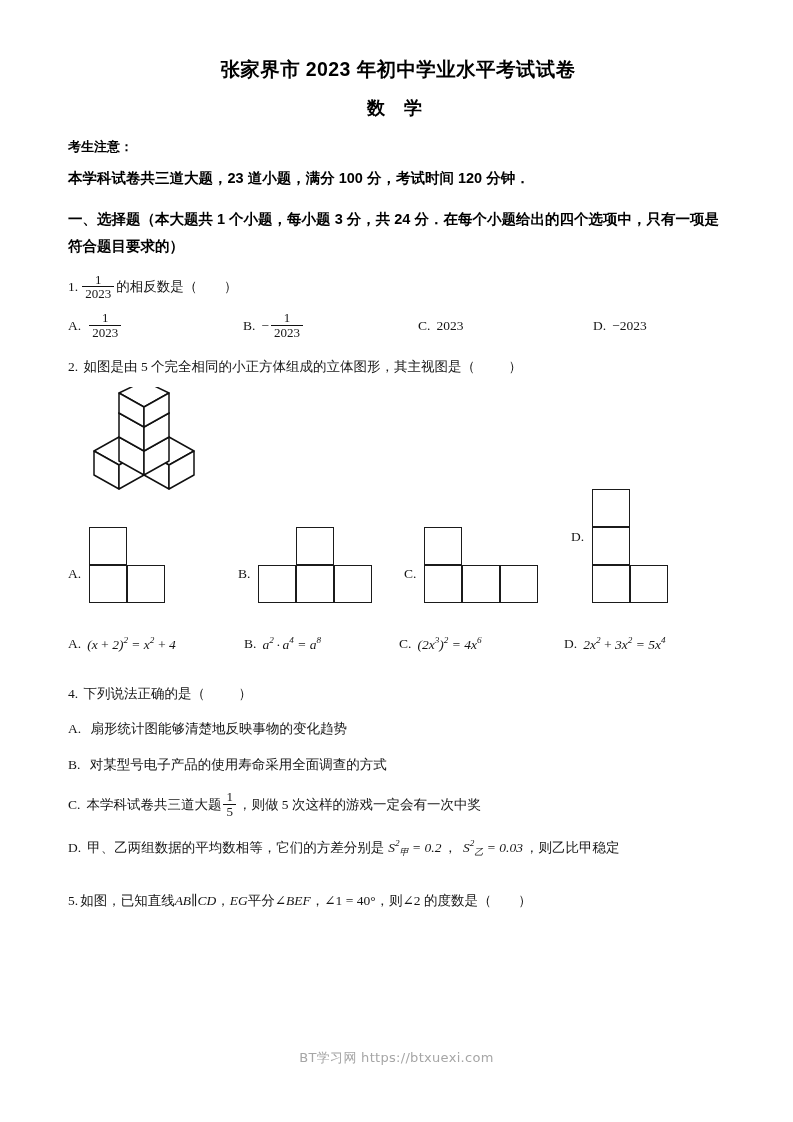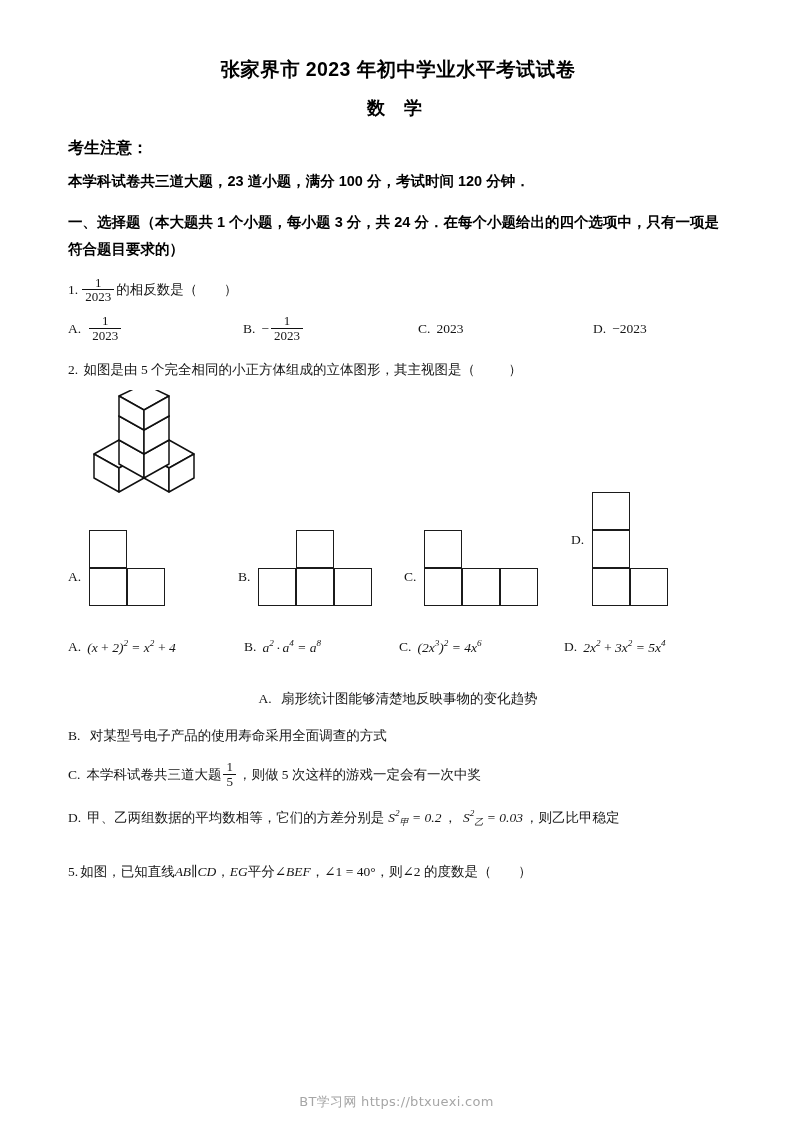--- a/index.html
+++ b/index.html
@@ -41,21 +41,21 @@
     text-align: center;
     font-family: "Liberation Sans", "DejaVu Sans", sans-serif;
     font-weight: bold;
     font-size: 18px;
     letter-spacing: 7px;
     margin: 0 0 18px 0;
   }
   .notice-label {
     font-family: Liberation Sans, sans-serif;
     font-weight: bold;
-    font-size: 16px;
+    font-size: 13px;
     margin: 16px 0 12px 0;
   }
   .notice-text {
     font-family: "Liberation Sans", "DejaVu Sans", sans-serif;
     font-weight: bold;
     font-size: 14.5px;
     margin: 0 0 16px 0;
     line-height: 1.5;
   }
   .section-head {
@@ -147,21 +147,21 @@
     height: 38px;
     border: 1.4px solid #1b1b1b;
     box-sizing: border-box;
   }
 
   
   .watermark {
     position: absolute;
     left: 0;
     right: 0;
-    top: 1093px;
+    top: 1049px;
     text-align: center;
     font-family: "DejaVu Sans", sans-serif;
     font-size: 13px;
     color: #a6a6a6;
     letter-spacing: 0.3px;
   }
   .spacer-md { height: 16px; }
 </style>
 </head>
 <body>
@@ -317,22 +317,28 @@
         <div class="opt">
           <span class="opt-lbl">D.</span>
           <span class="mathit">2<i>x</i><sup class="ex">2</sup> + 3<i>x</i><sup class="ex">2</sup>&nbsp;=&nbsp;5<i>x</i><sup class="ex">4</sup></span>
         </div>
       </div>
     </div>
 
     <div class="spacer-md"></div>
 
     <div class="q" style="margin-top:10px;">
-
-      <div style="margin-top:12px;text-align:center;">
+      <div class="q-stem">
+        <span class="q-num">4.</span>
+        <span>下列说法正确的是（</span>
+        <span class="paren">&nbsp;&nbsp;</span>
+        <span>）</span>
+      </div>
+
+      <div style="margin-top:12px;">
         <span class="opt-lbl">A.</span>
         <span>扇形统计图能够清楚地反映事物的变化趋势</span>
       </div>
 
       <div style="margin-top:14px;">
         <span class="opt-lbl">B.</span>
         <span>对某型号电子产品的使用寿命采用全面调查的方式</span>
       </div>
 
       <div style="margin-top:14px;display:flex;align-items:center;">

